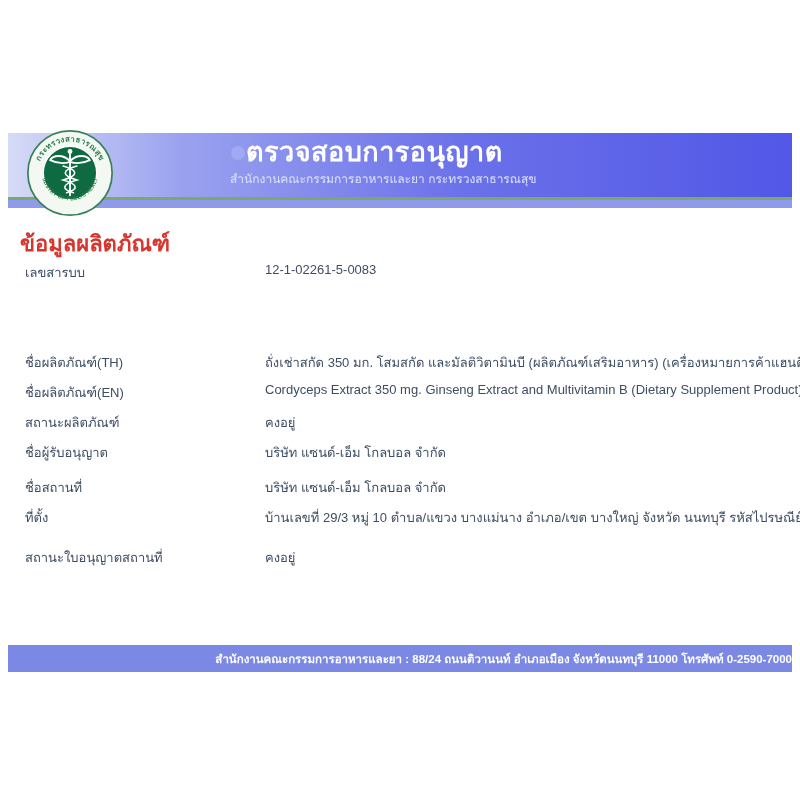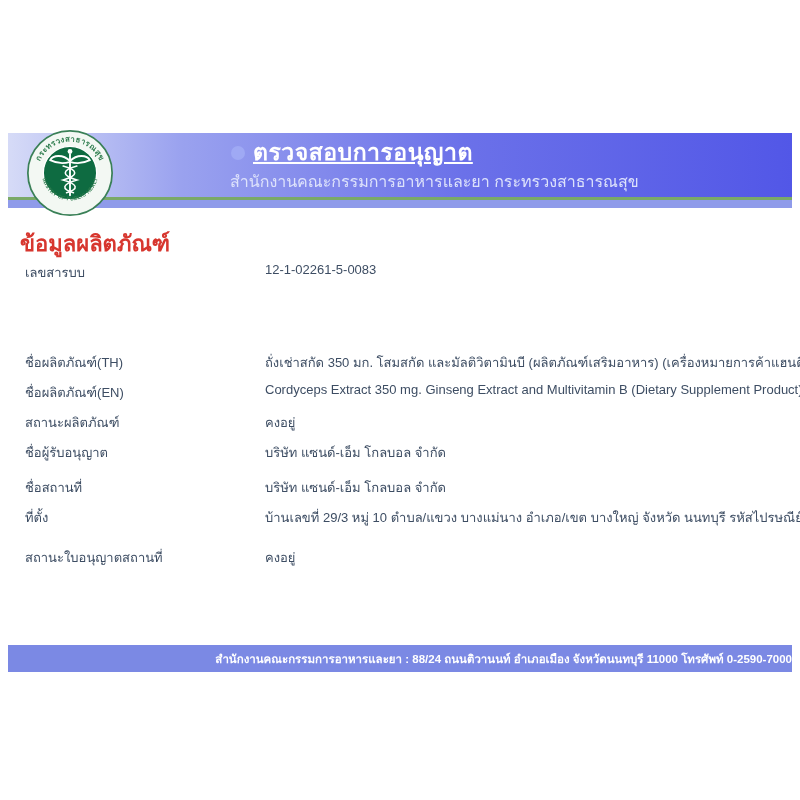--- a/index.html
+++ b/index.html
@@ -10,22 +10,22 @@
   
   .header-band {
     position:absolute; left:8px; top:133px; width:784px; height:64px;
     background:linear-gradient(to right,#d6dbf7 0%, #9aa2ef 22%, #6b71e9 58%, #5257e7 100%);
   }
   .green-line { position:absolute; left:8px; top:197px; width:784px; height:3px; background:#7aa968; }
   .sub-band  { position:absolute; left:8px; top:200px; width:784px; height:8px; background:#8f9bea; }
 
   .title-row { position:absolute; left:231px; top:136px; display:flex; align-items:flex-start; }
   .bullet { width:14px; height:14px; border-radius:50%; background:#9fa9f4; margin-top:10px; }
-  .hdr-title { color:#ffffff; font-weight:bold; font-size:23px; line-height:32px; margin-left:8px; letter-spacing:0.5px;text-decoration:underline; }
-  .hdr-subtitle { position:absolute; left:230px; top:169px; color:#dde2fb; font-size:16px;text-align:right; }
+  .hdr-title { color:#ffffff; font-weight:bold; font-size:27px; line-height:32px; margin-left:1px; letter-spacing:0.5px; }
+  .hdr-subtitle { position:absolute; left:230px; top:169px; color:#dde2fb; font-size:12px;text-align:right; }
 
   
   .logo { position:absolute; left:27px; top:130px; width:86px; height:86px; }
 
   
   .section-title { position:absolute; left:20px; top:226px; color:#d7362e; font-size:22px; font-weight:bold; }
 
   
   .row { position:absolute; left:25px; width:766px; font-size:13px; color:#3d4d63; white-space:nowrap; }
   .row .label { display:inline-block; width:240px; vertical-align:top; }

